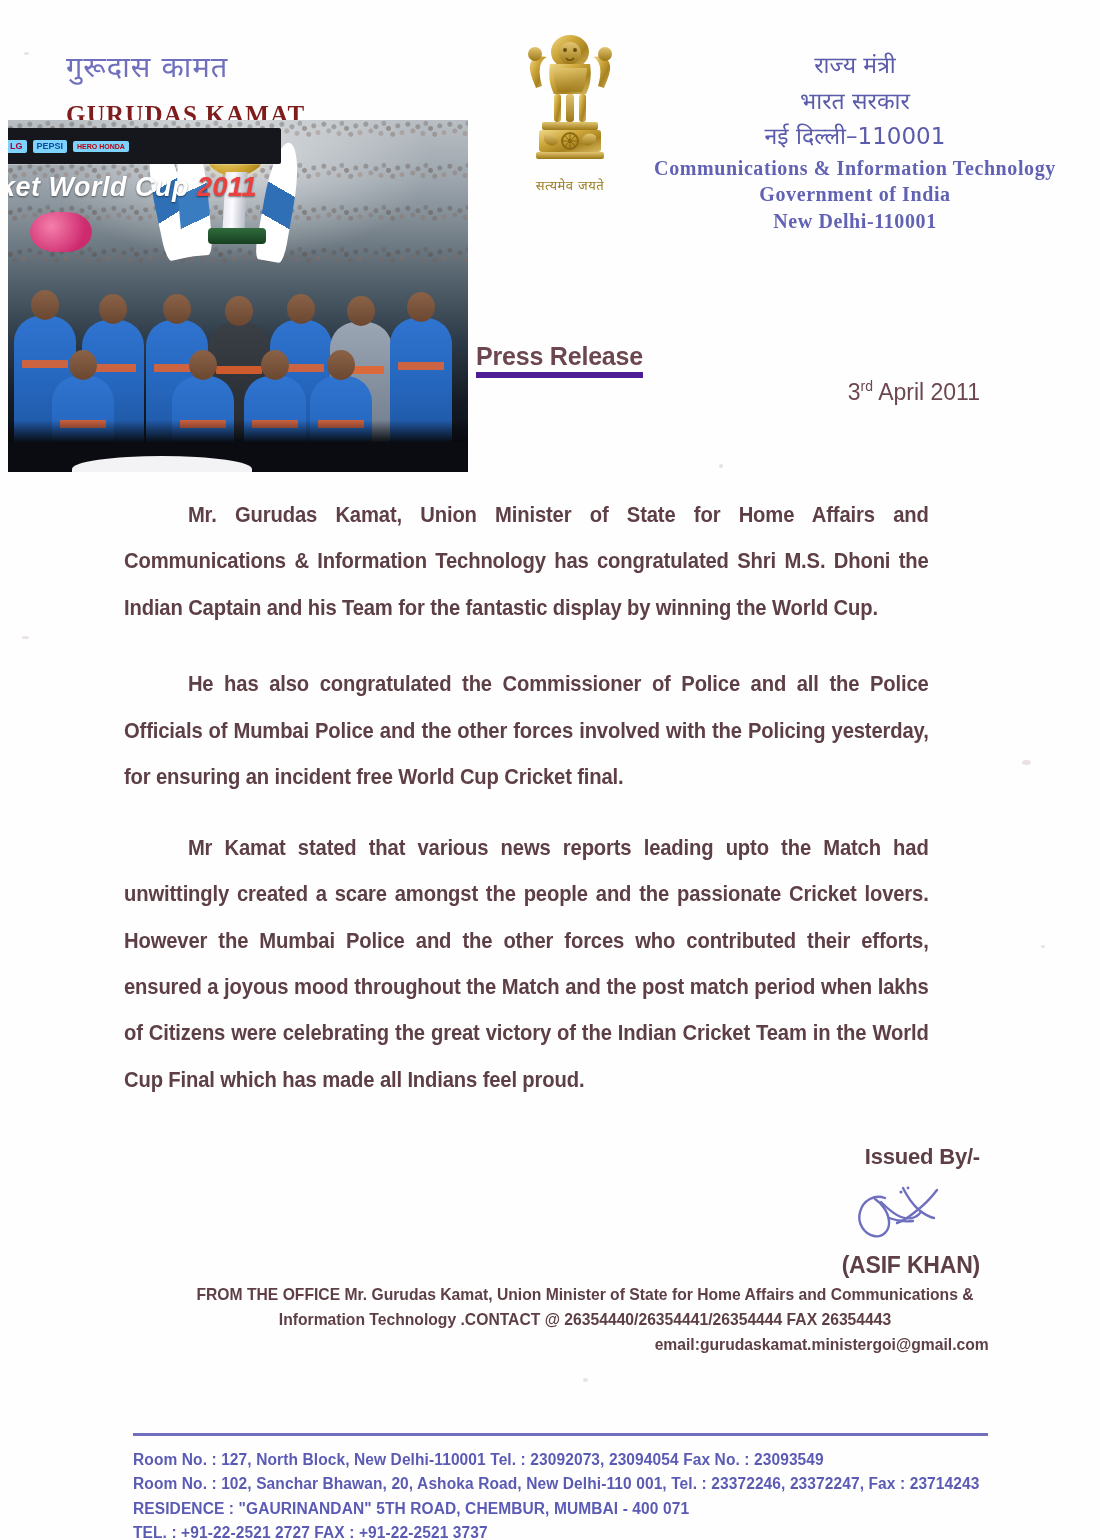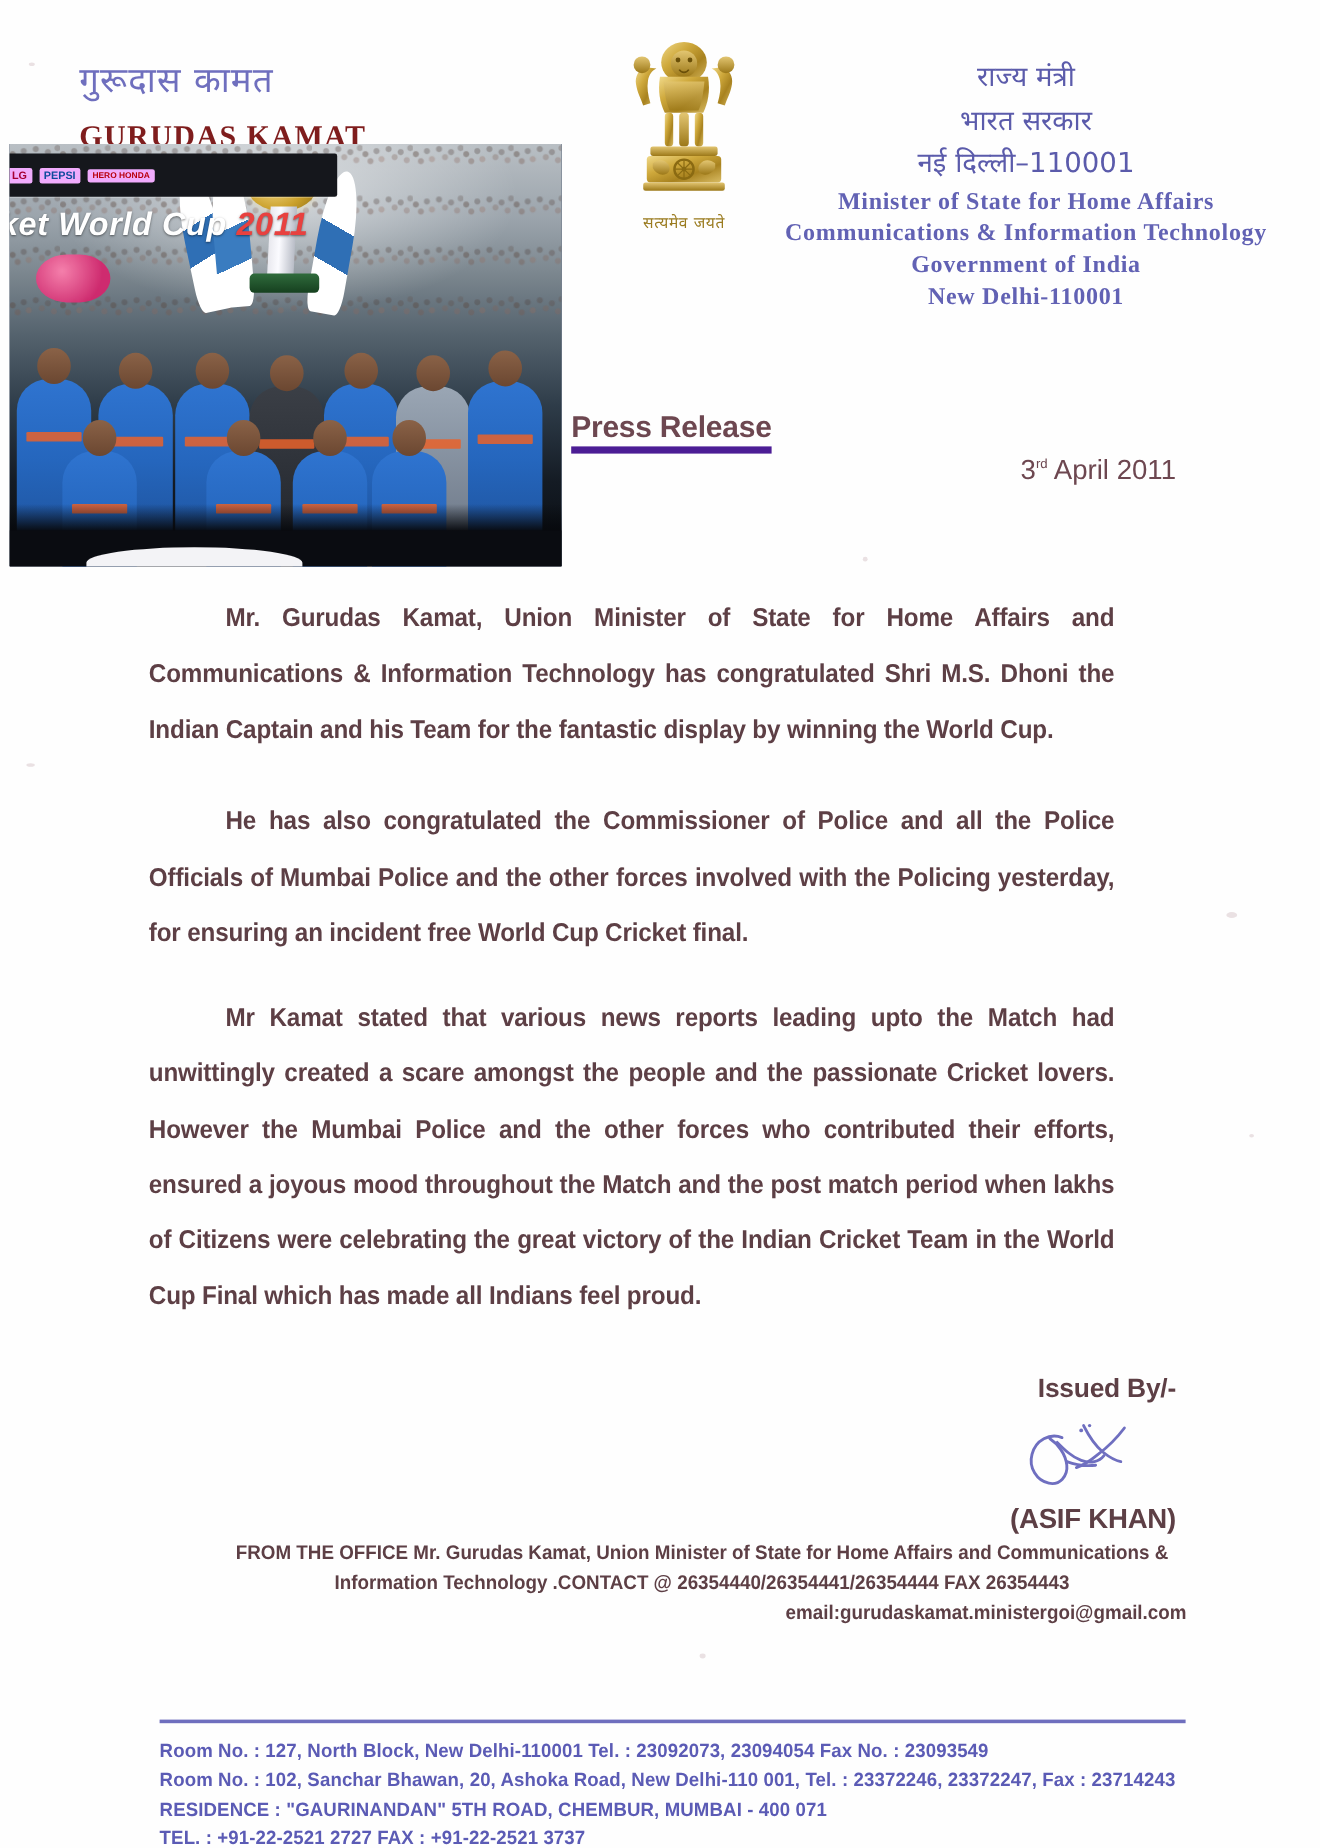--- a/index.html
+++ b/index.html
@@ -86,21 +86,21 @@
   
   #photo .board {
     position:absolute; left:-10px; top:8px; width:275px; height:36px;
     background:#15171c; border-radius:2px;
     box-shadow: 0 1px 0 rgba(255,255,255,.25);
     display:flex; align-items:center; gap:6px; padding-left:8px;
   }
   #photo .logo {
     font-family:"Liberation Sans", sans-serif;
     font-size:9px; font-weight:bold; color:#fff;
-    background:#f0abfc; color:#c8102e; padding:2px 4px; border-radius:2px;
+    background:#7dd3fc; color:#c8102e; padding:2px 4px; border-radius:2px;
     line-height:1;
   }
   #photo .logo.lg { color:#a50034; }
   #photo .logo.pepsi { color:#0e4b9c; }
   #photo .logo.hh { color:#b8000c; font-size:7px; }
   #photo .wc-text {
     position:absolute; left:-8px; top:52px;
     font-family:"Liberation Sans", sans-serif;
     font-style:italic; font-weight:bold; font-size:27px;
     color:#ffffff; letter-spacing:.5px;
@@ -227,21 +227,21 @@
   #date {
     position: absolute;
     left: 700px;
     top: 378px;
     width: 280px;
     text-align: right;
     font-family: "Liberation Sans", sans-serif;
     font-size: 23px;
     color: #6d4750;
   }
-  #date sup { font-size: 11px; vertical-align: super; margin-top: 16px; }
+  #date sup { font-size: 14px; vertical-align: super; margin-top: 16px; }
 
   
   #body-text {
     position: absolute;
     left: 124px;
     top: 492px;
     width: 856px;
   }
   #body-text p {
     margin: 0 0 30px 0;
@@ -438,21 +438,20 @@
         <rect x="14" y="124" width="68" height="7" rx="2" fill="url(#gold2)"></rect>
       </svg>
     </div>
     <div class="motto">सत्यमेव जयते</div>
   </div>
 
   <div id="ministry">
     <div class="hi">राज्य मंत्री</div>
     <div class="hi">भारत सरकार</div>
     <div class="hi">नई दिल्ली–110001</div>
-    <div class="en">Minister of State  for Home Affairs</div>
     <div class="en">Communications &amp; Information Technology</div>
     <div class="en">Government of India</div>
     <div class="en">New Delhi-110001</div>
   </div>
 
   <div id="press-release">Press Release</div>
   <div id="date"><span>3</span><sup>rd</sup><span> April 2011</span></div>
 
   <div id="body-text">
     <p>Mr. Gurudas Kamat, Union Minister of State for Home Affairs and Communications &amp; Information Technology has congratulated Shri M.S. Dhoni the Indian Captain and his Team for the fantastic display by winning the World Cup.</p>

